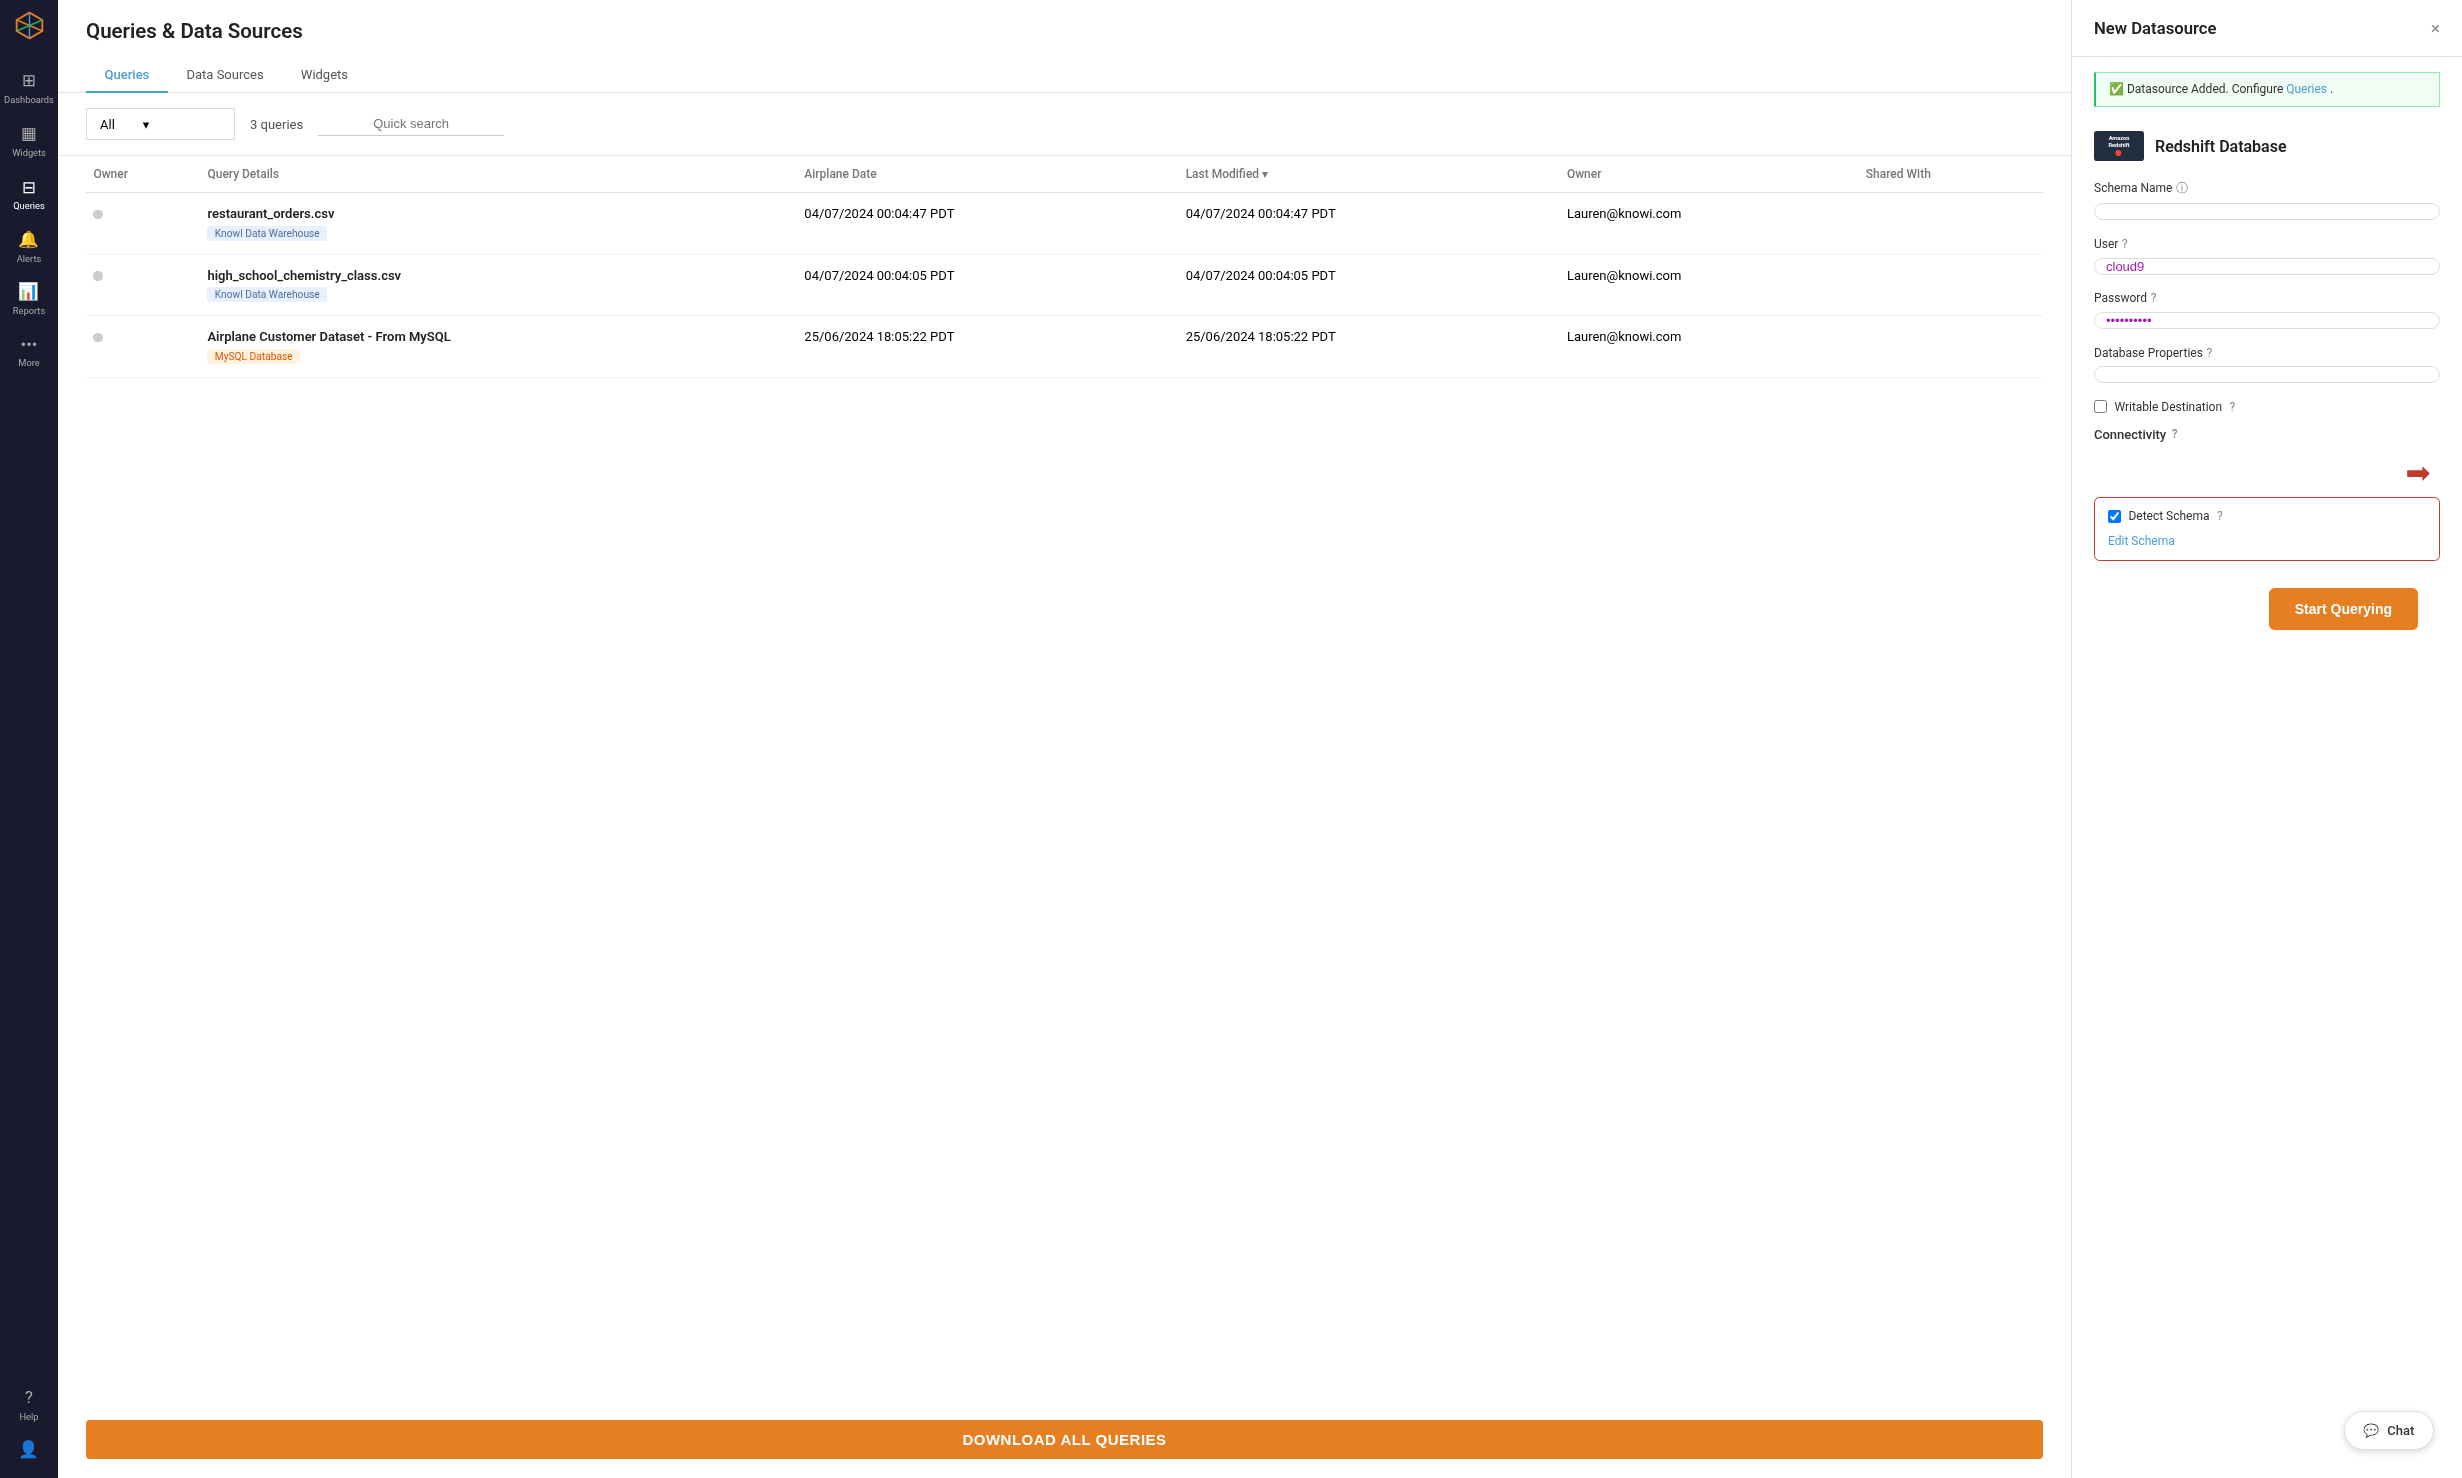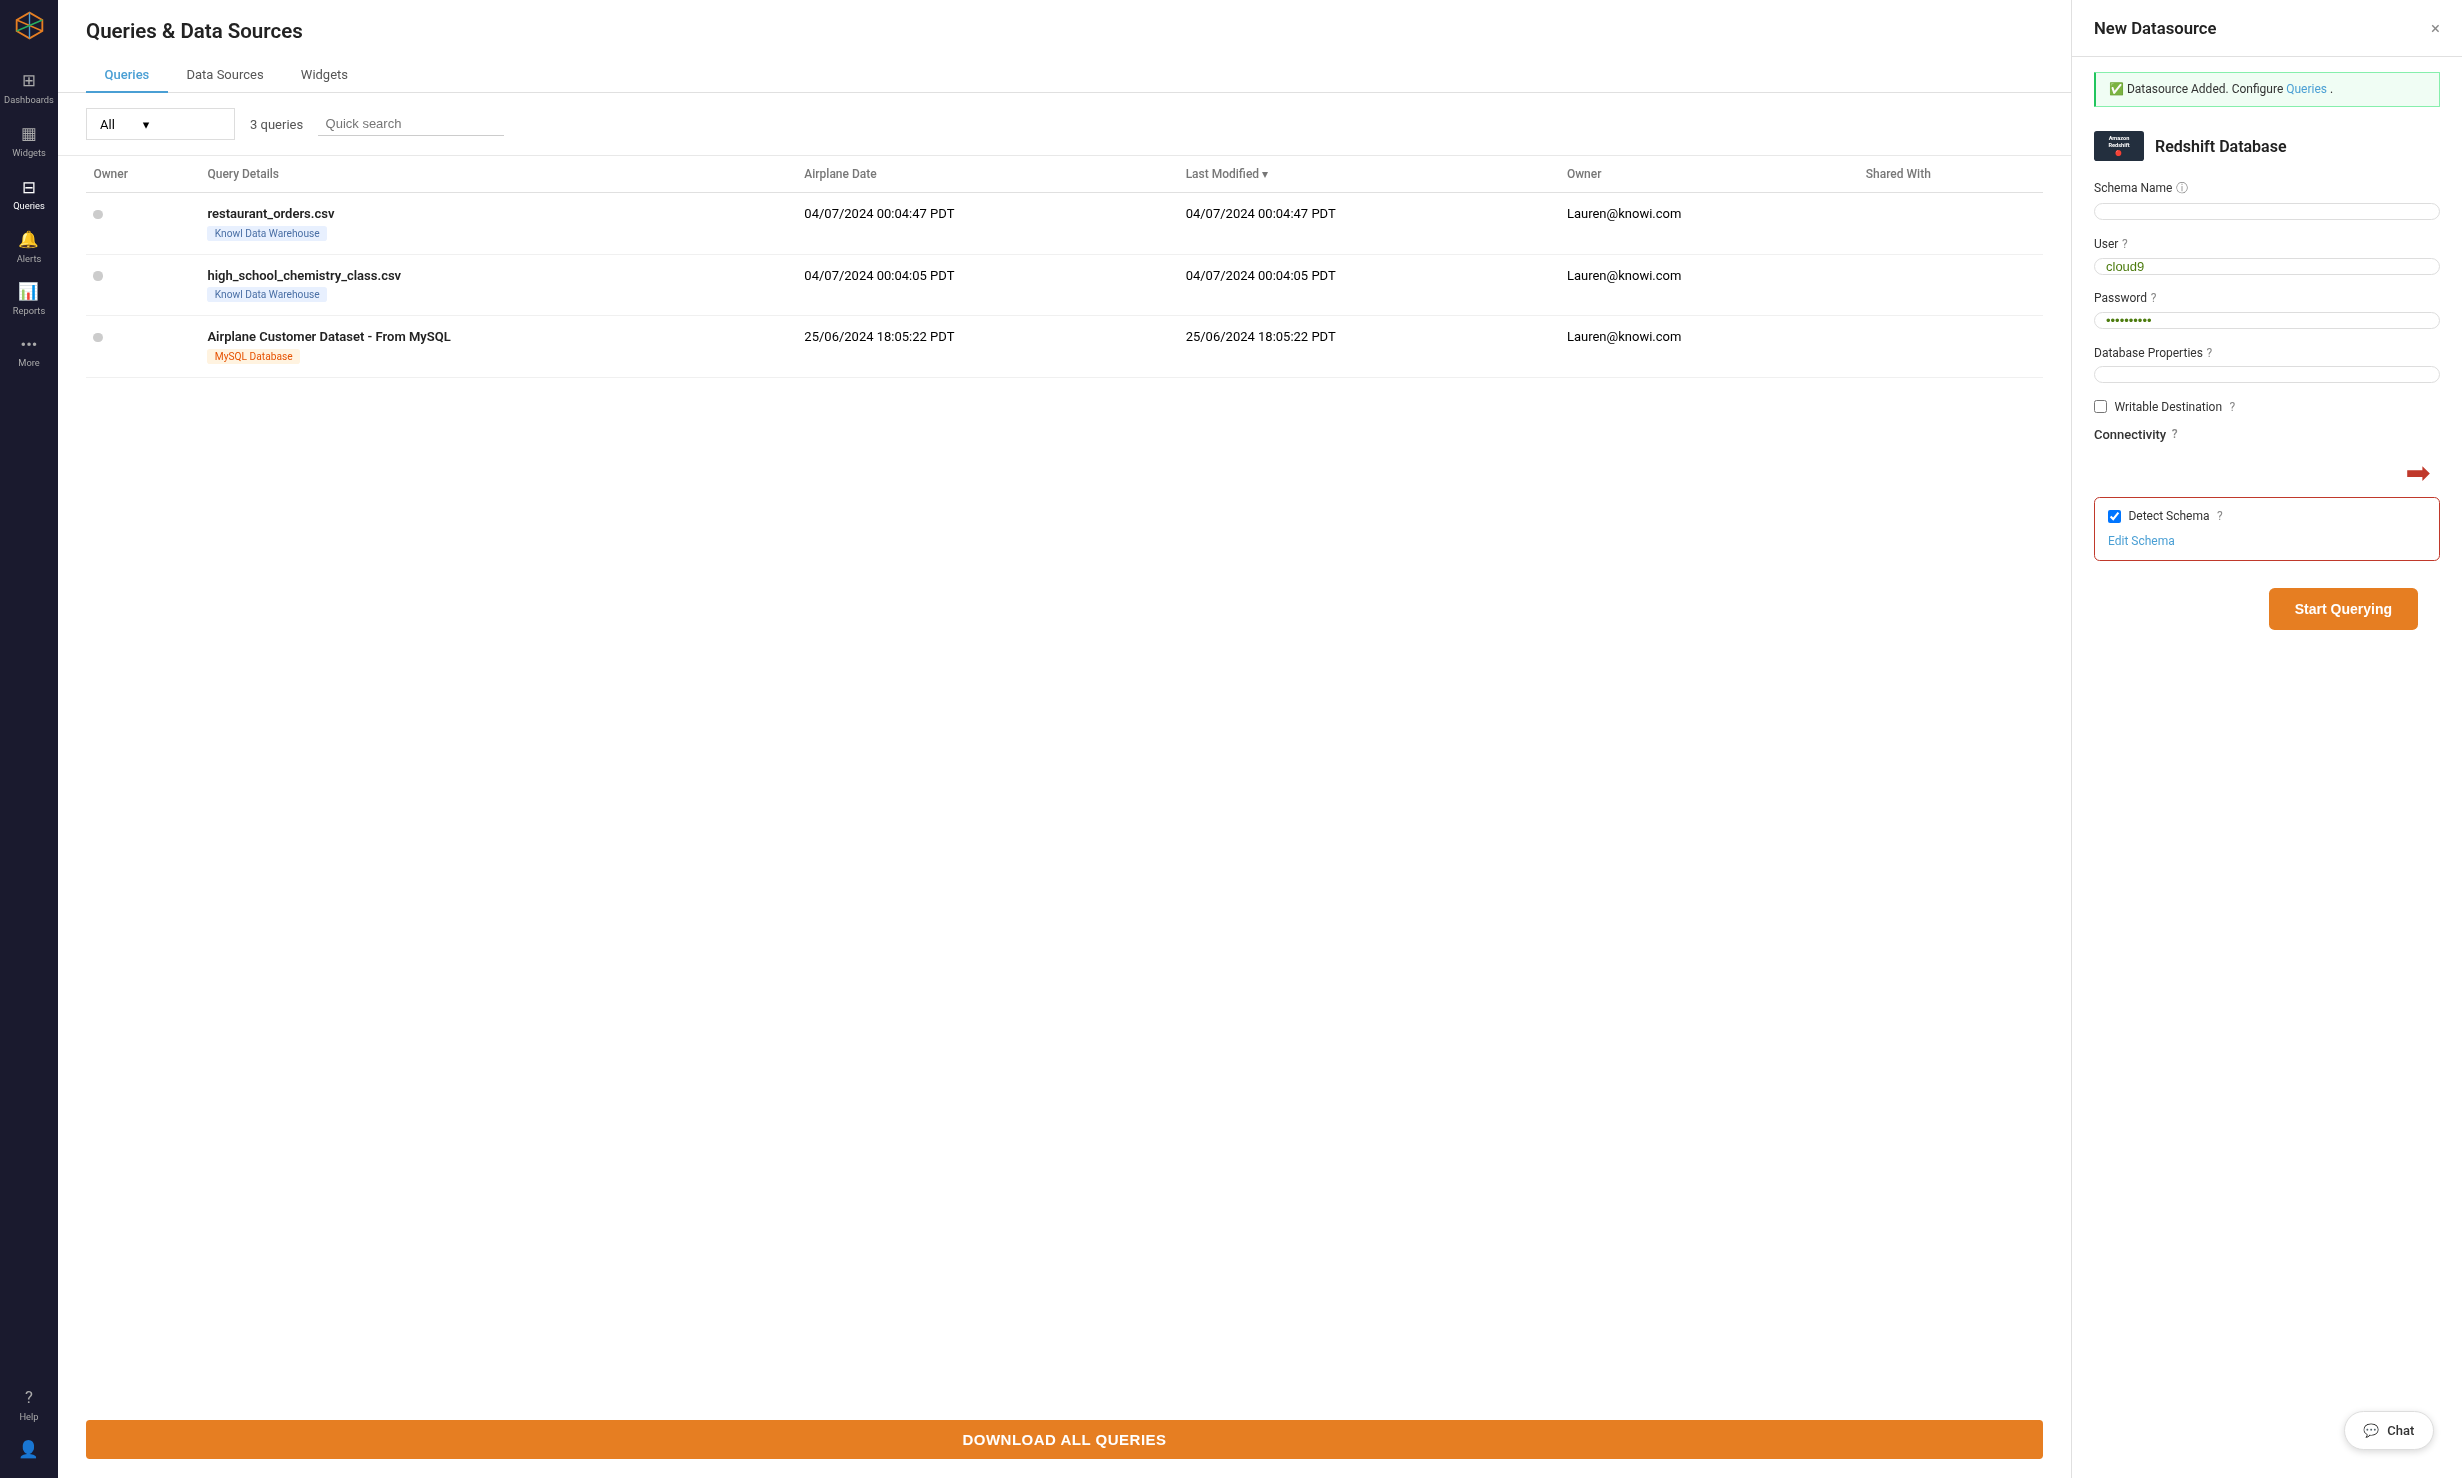--- a/index.html
+++ b/index.html
@@ -99,20 +99,21 @@
       color: #555;
     }
     .quick-search {
       border: none;
       border-bottom: 0.9px solid #ccc;
       outline: none;
       font-size: 13px;
       padding: 3.7px 7.4px;
       width: 186px;
       color: #ec4899;
+      text-align: center;
     }
 
     
     .table-container {
       flex: 1;
       overflow-y: auto;
       padding: 0 28px;
     }
     .data-table {
       width: 100%;
@@ -267,21 +268,21 @@
       font-size: 12px;
       cursor: pointer;
     }
     .form-input {
       width: 100%;
       border: 0.9px solid #ddd;
       border-radius: 10px;
       padding: 0 11px;
       font-size: 13px;
       outline: none;
-      color: #4d7c0f;
+      color: #a21caf;
     }
 
     .checkbox-row {
       display: flex;
       align-items: center;
       gap: 7.4px;
       font-size: 12px;
       color: #333;
       margin-bottom: 13px;
     }

